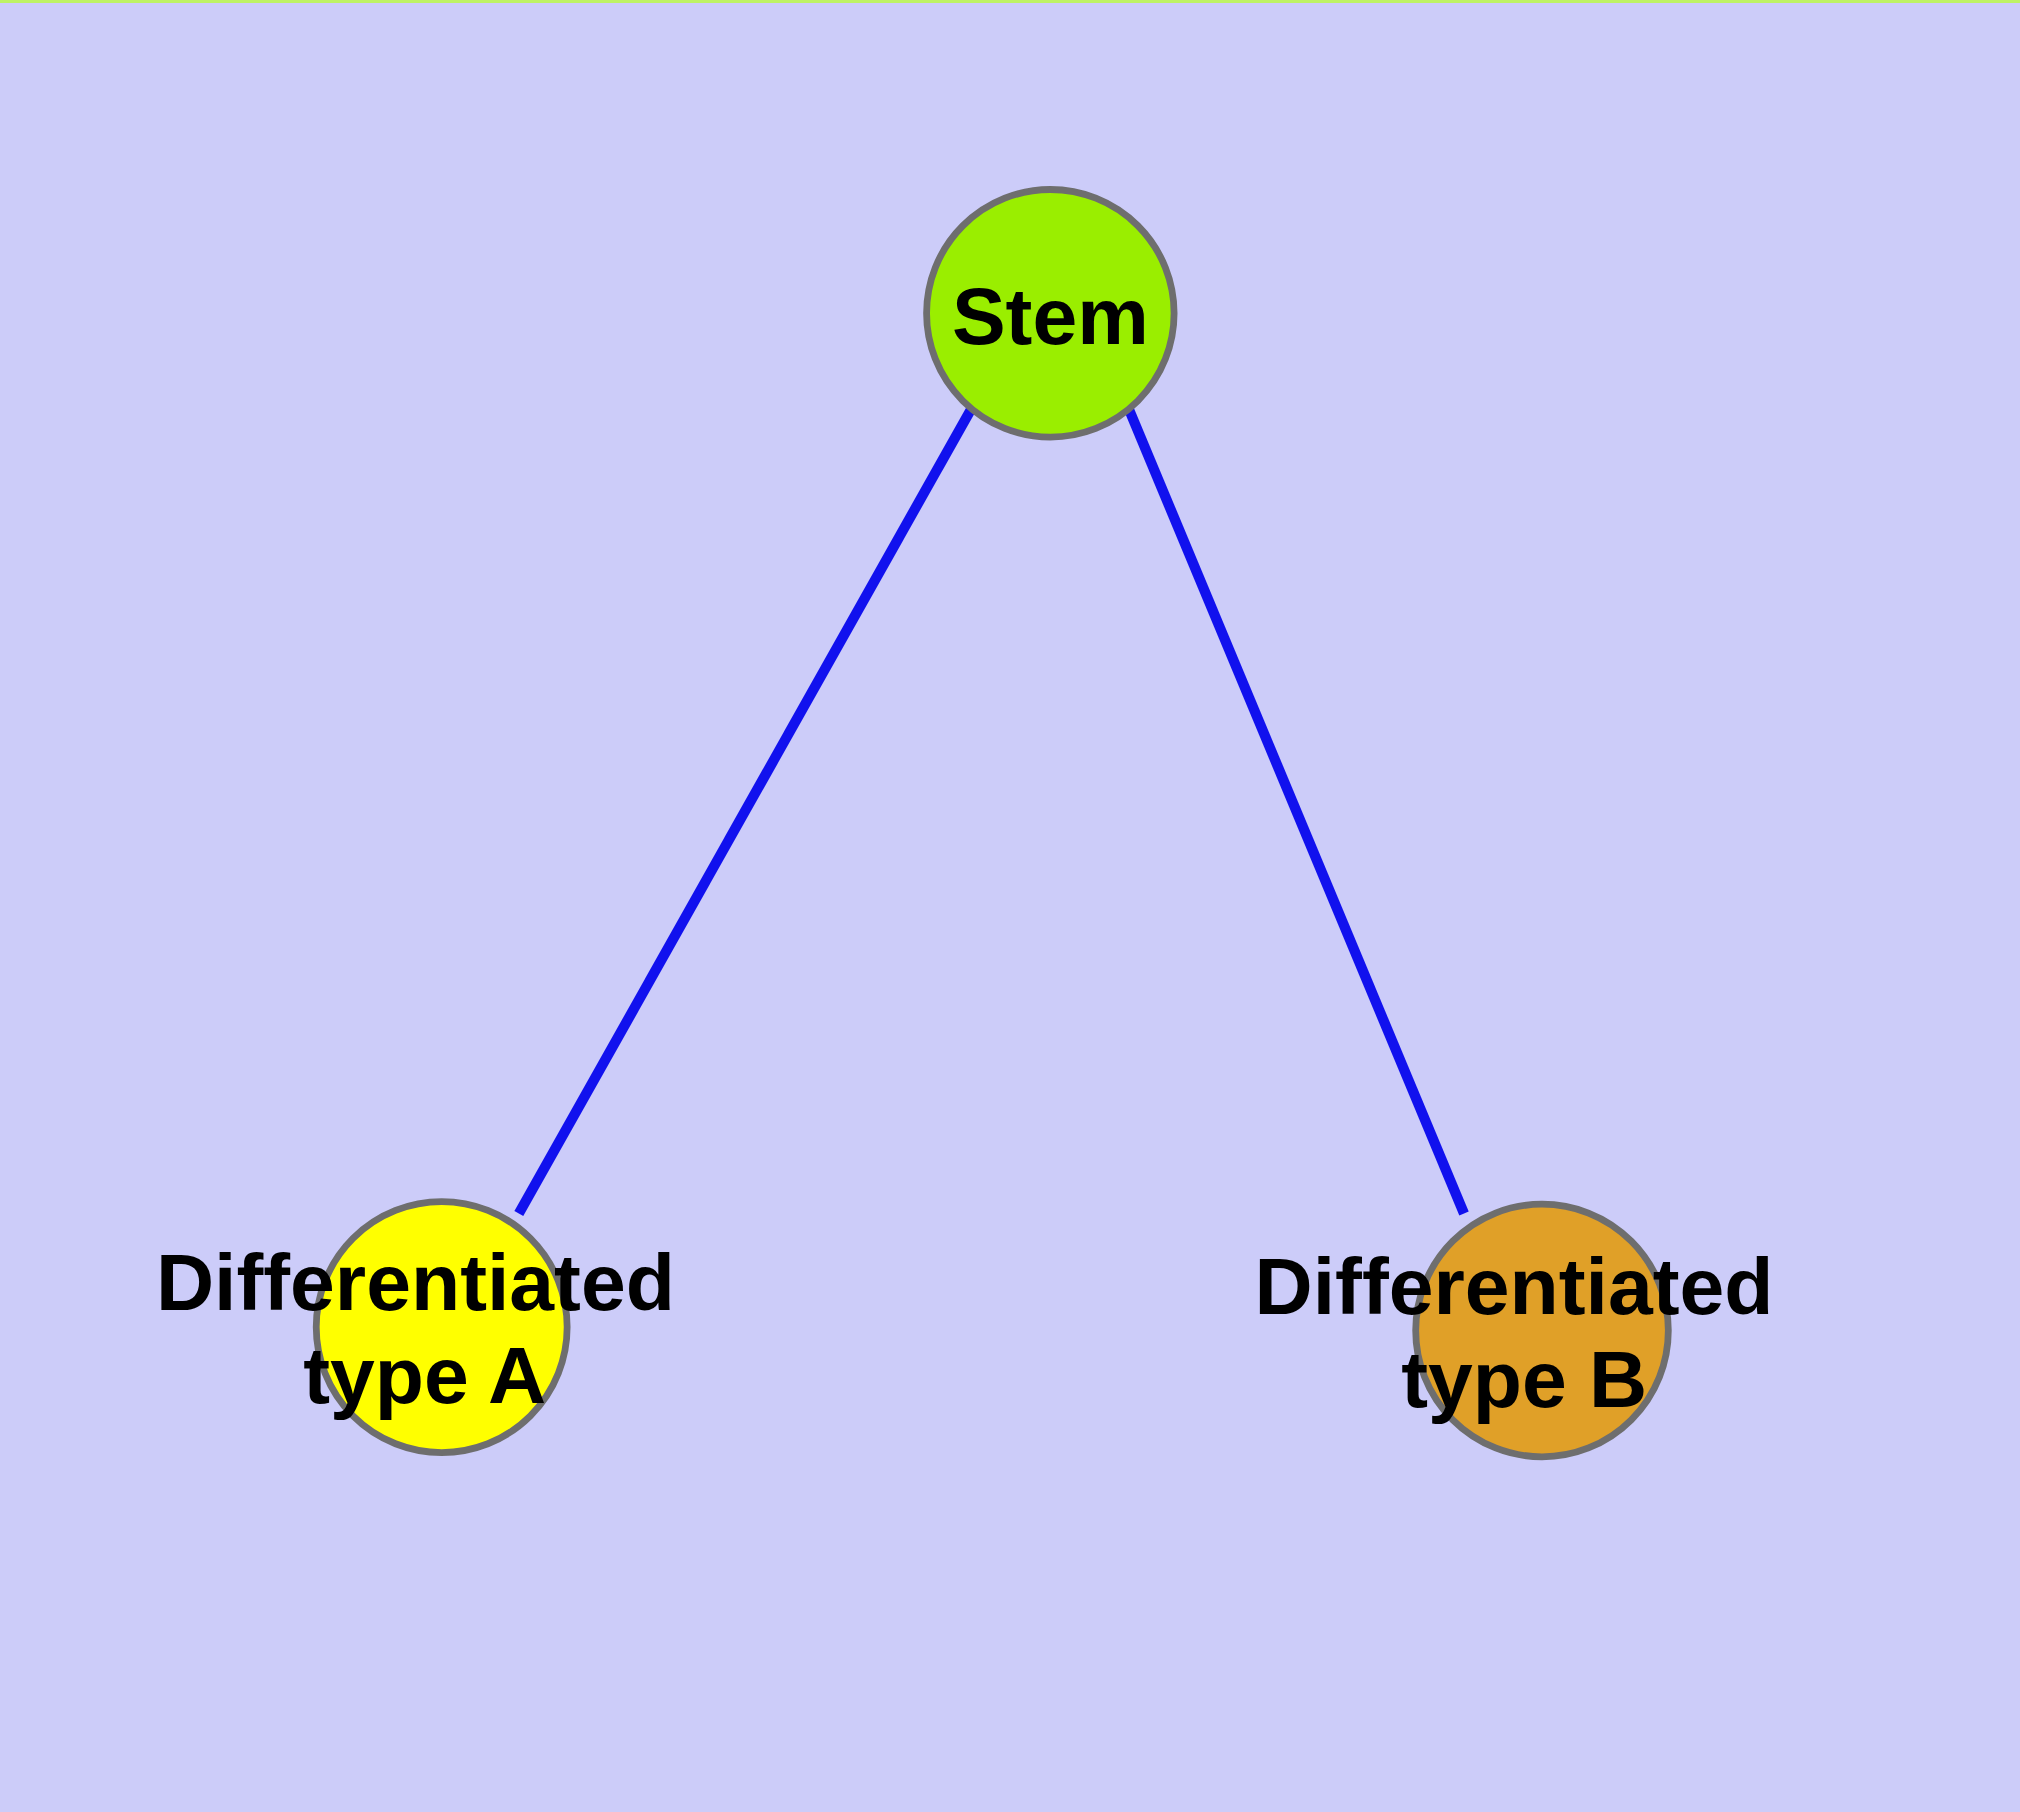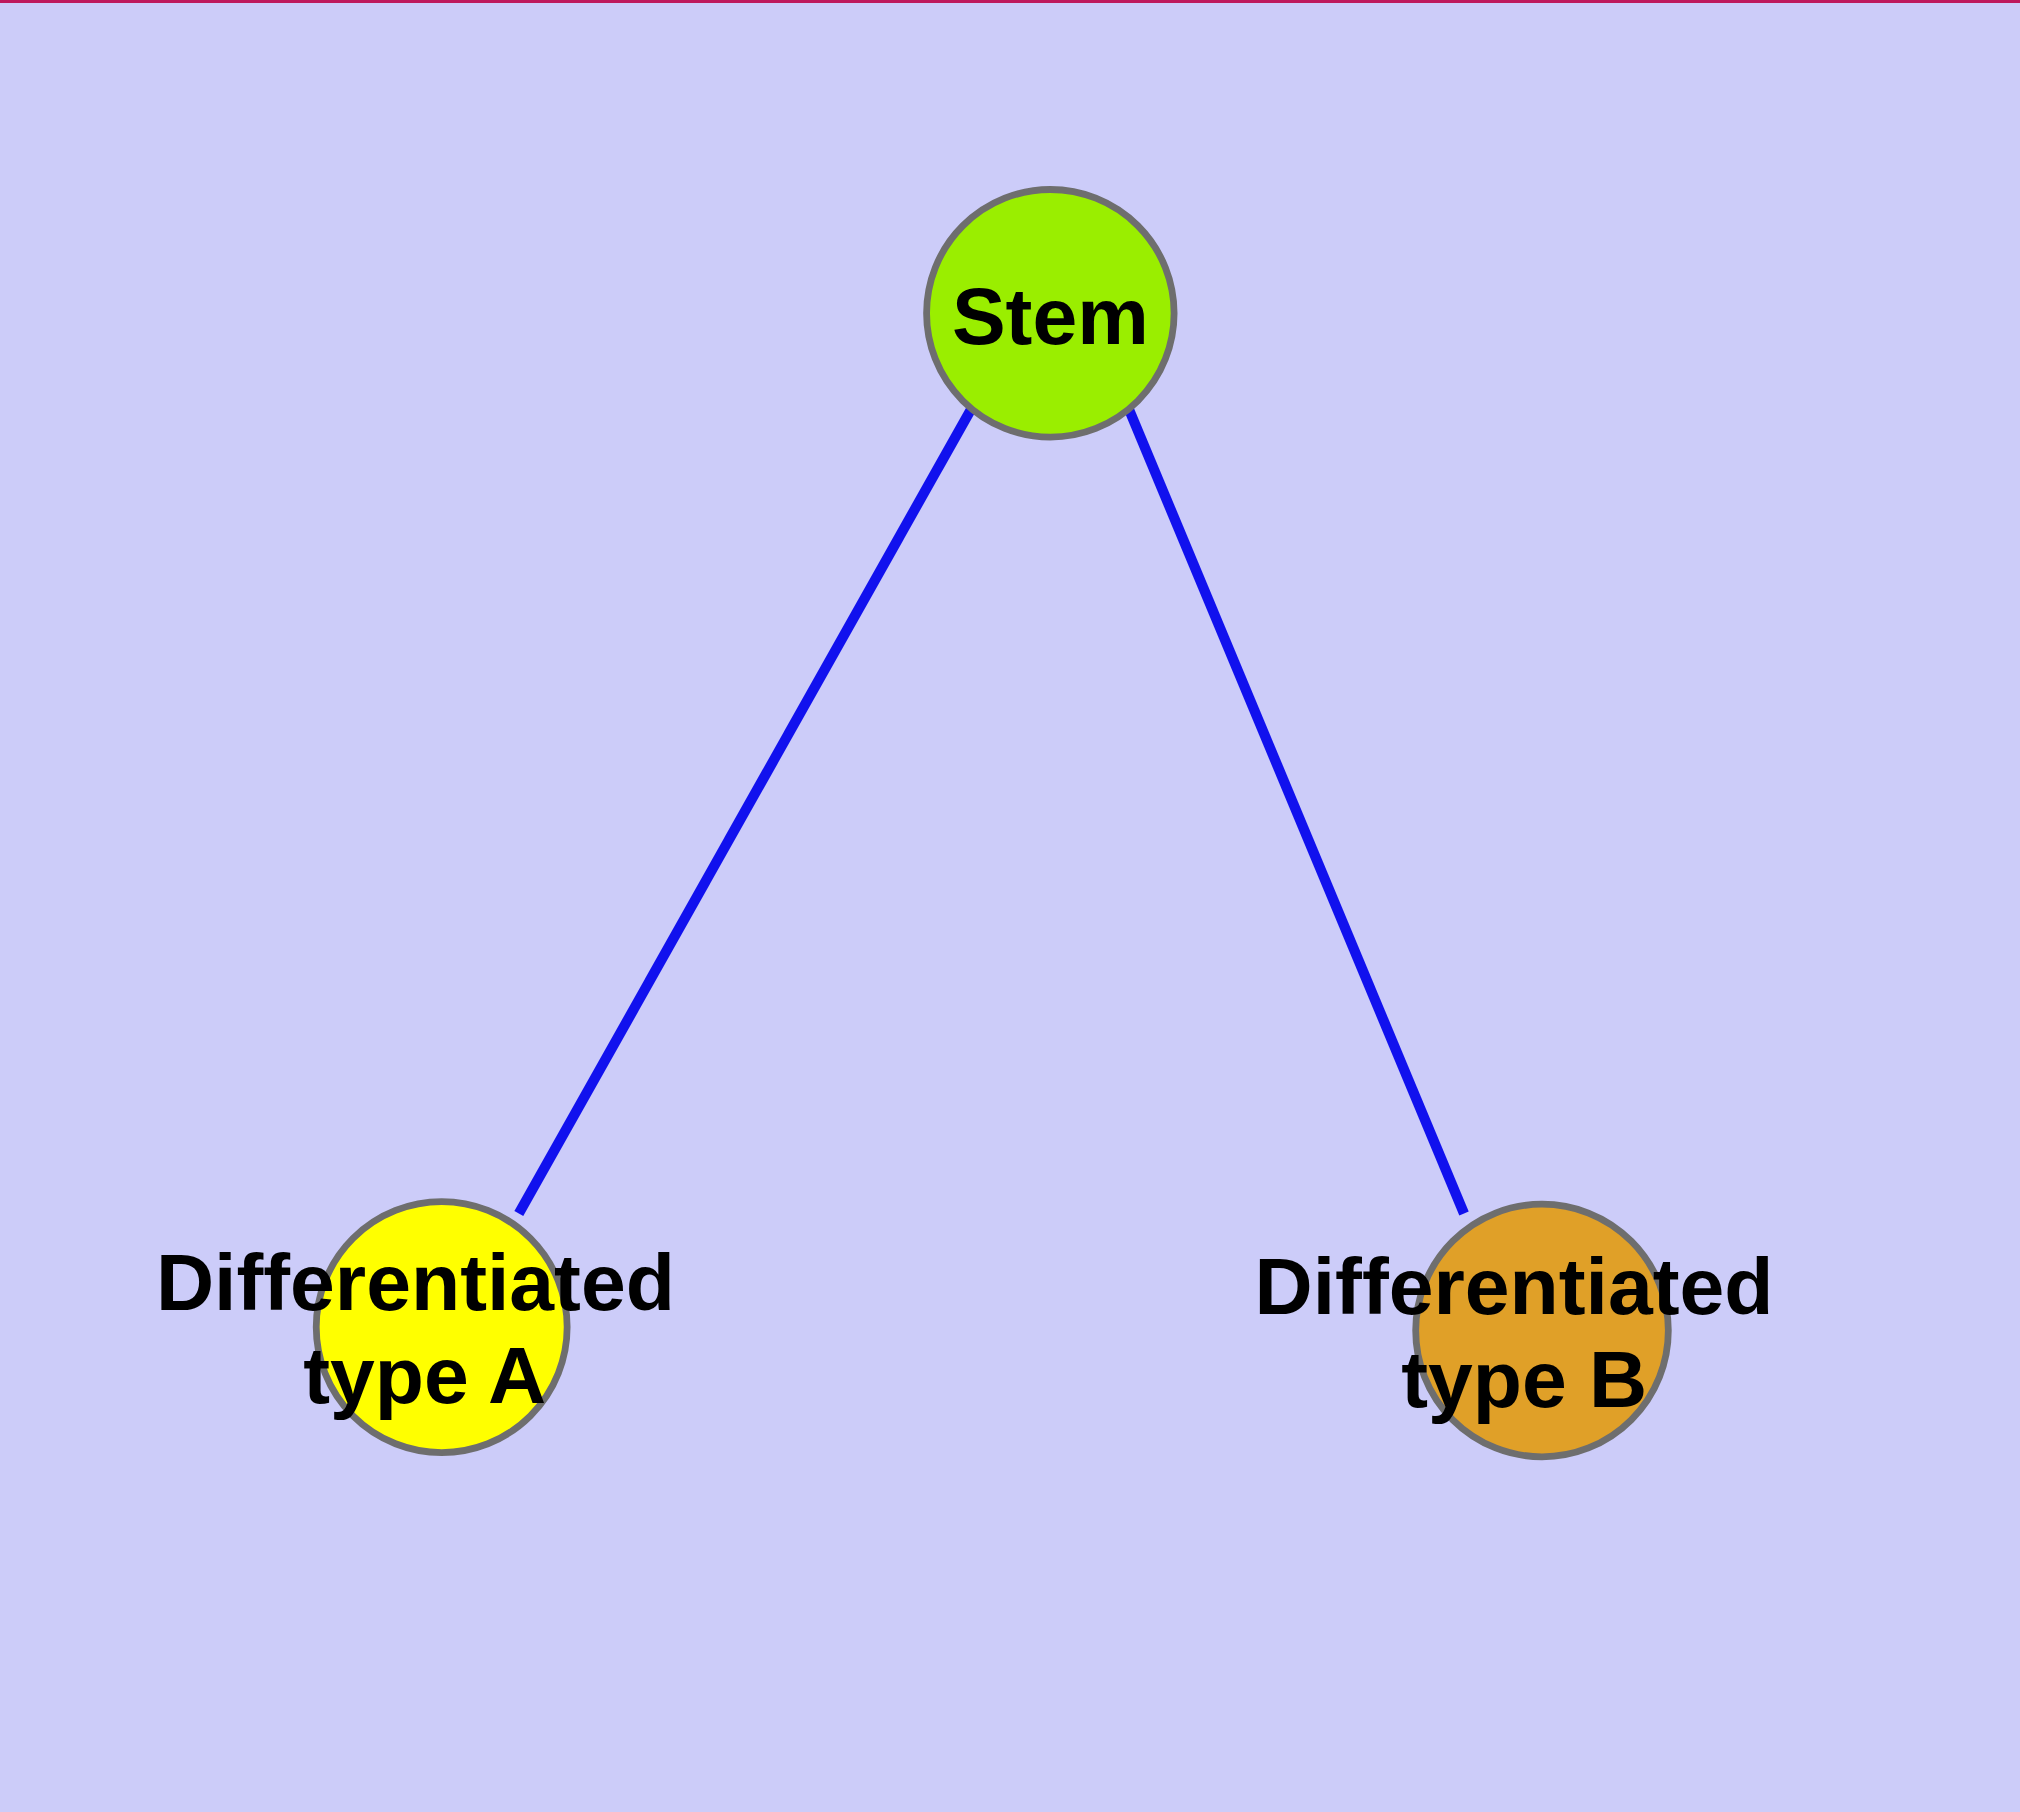--- a/index.html
+++ b/index.html
@@ -5,21 +5,21 @@
   html, body {
     margin: 0;
     padding: 0;
     background: #ffffff;
   }
   #stage {
     position: relative;
     width: 2021px;
     height: 1812px;
     overflow: hidden;
-    background: #be185d;
+    background: #bef264;
   }
   #canvas {
     position: absolute;
     left: 0;
     top: 3.4px;
     width: 2021px;
     height: 1809px;
     background: #ccccf9;
   }
   #graph {

